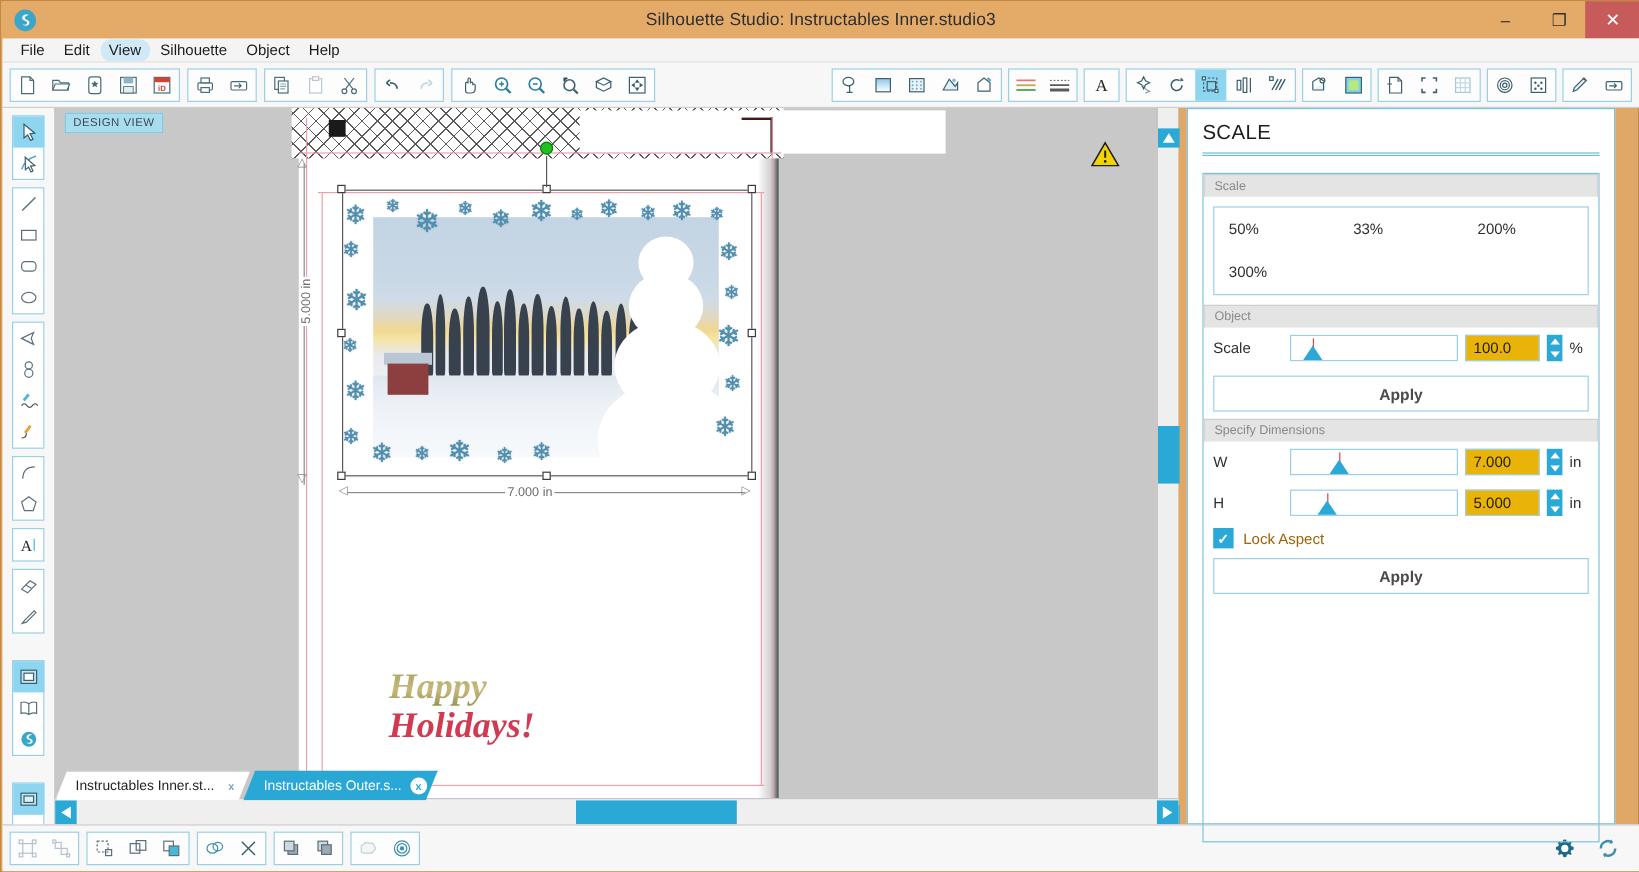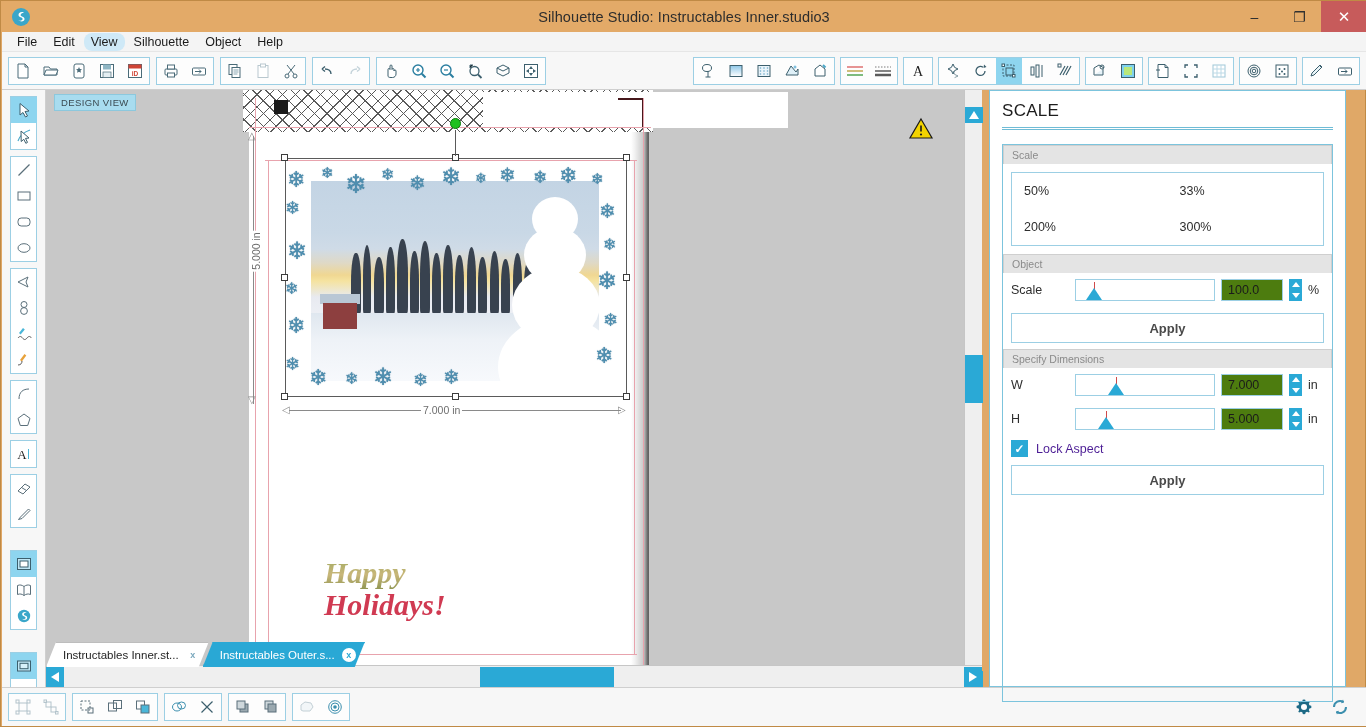--- a/index.html
+++ b/index.html
@@ -277,40 +277,40 @@
     margin: 0 12px; height: 0;
     border-top: 1px solid #6fbcd6; border-bottom: 1px solid #6fbcd6;
     height: 3px;
   }
   .sect-head {
     background: #e4e4e4; color: #8a8a8a; font-size: 10.5px;
     padding: 3px 8px; border: 1px solid #cfcfcf; border-bottom: none;
   }
   #panel-box { margin: 14px 12px 0 12px; border: 1px solid #7cc4dd; }
   #preset-grid {
-    display: grid; grid-template-columns: 1fr 1fr;
+    display: grid; grid-template-columns: 1fr 1fr 1fr;
     grid-template-rows: 36px 36px; margin: 8px; border: 1px solid #9ccfe4;
   }
   .preset { display: flex; align-items: center; padding-left: 12px; font-size: 12.5px; color: #2e2e2e; }
   .row {
     display: flex; align-items: center; padding: 6px 8px; gap: 6px;
   }
   .row-label { width: 58px; font-size: 12.5px; color: #2e2e2e; }
   .slider {
     position: relative; flex: 1 1 auto; height: 22px;
     border: 1px solid #9ccfe4; background: #fff;
   }
   .slider-tick { position: absolute; top: 2px; width: 1px; height: 11px; background: #d04a4a; }
   .slider-thumb {
     position: absolute; bottom: 0; width: 0; height: 0;
     border-left: 8px solid transparent; border-right: 8px solid transparent;
     border-bottom: 12px solid #2aa9d6;
   }
   .numfield {
-    width: 62px; height: 22px; border: 1px solid #9ccfe4; background: #4d7c0f;
+    width: 62px; height: 22px; border: 1px solid #9ccfe4; background: #eab308;
     display: flex; align-items: center; padding-left: 6px;
     font-size: 12.5px; color: #1b1b1b;
   }
   .spin {
     width: 13px; height: 22px; background: #2aa9d6;
     display: flex; flex-direction: column; align-items: center; justify-content: space-around;
   }
   .spin i { display: block; width: 0; height: 0; }
   .spin .up { border-left: 4px solid transparent; border-right: 4px solid transparent; border-bottom: 5px solid #fff; }
   .spin .dn { border-left: 4px solid transparent; border-right: 4px solid transparent; border-top: 5px solid #fff; }
@@ -319,21 +319,21 @@
     margin: 6px 8px; height: 30px; border: 1px solid #9ccfe4; background: #fff;
     display: flex; align-items: center; justify-content: center;
     font-size: 13px; color: #4a4a4a; font-weight: bold;
   }
   #lockrow { display: flex; align-items: center; padding: 4px 8px 2px 8px; gap: 8px; }
   #lockbox {
     width: 17px; height: 17px; background: #2aa9d6;
     display: flex; align-items: center; justify-content: center;
     color: #fff; font-size: 12px; font-weight: bold;
   }
-  #lockrow span { font-size: 12.5px; color: #4c1d95; }
+  #lockrow span { font-size: 12.5px; color: #a16207; }
   #panel-bottom-area { flex: 1 1 auto; }
 </style>
 </head>
 <body>
 
 <div id="app">
 
   <div id="titlebar">
     <div id="app-logo">
       <svg width="20" height="20" viewBox="0 0 20 20">

